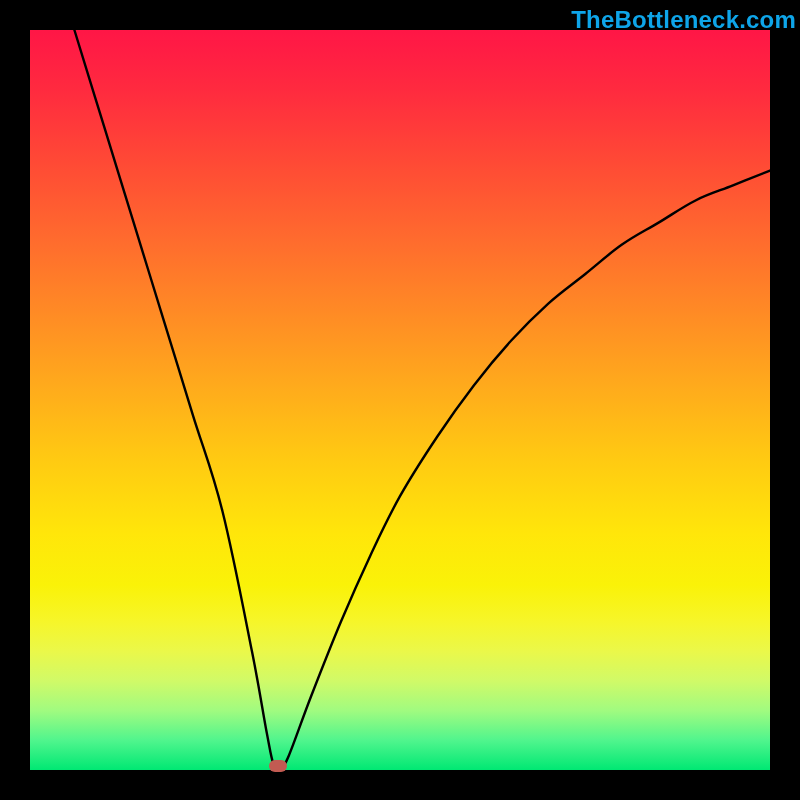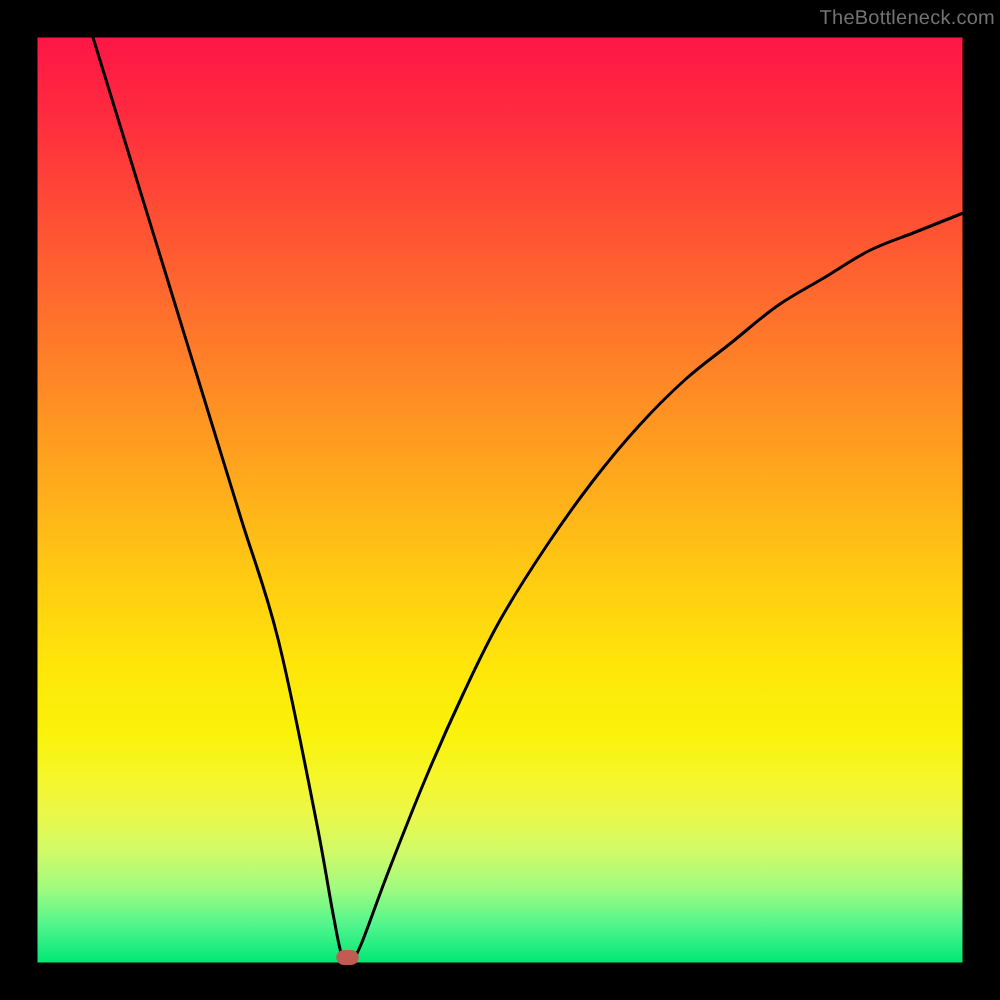--- a/index.html
+++ b/index.html
@@ -33,23 +33,24 @@
       #d0fa68 88%,
       #a0fb80 92%,
       #50f58d 96%,
       #00e873 100%
     );
   }
   .watermark {
     position: absolute;
     top: 6px;
     right: 4px;
-    color: #737373;
-    font-size: 16px;
+    color: #0ea5e9;
+    font-size: 24px;
     letter-spacing: 0.2px;
+    font-weight: bold;
   }
   svg {
     position: absolute;
     left: 0;
     top: 0;
   }
   .marker {
     position: absolute;
     width: 18px;
     height: 12px;

